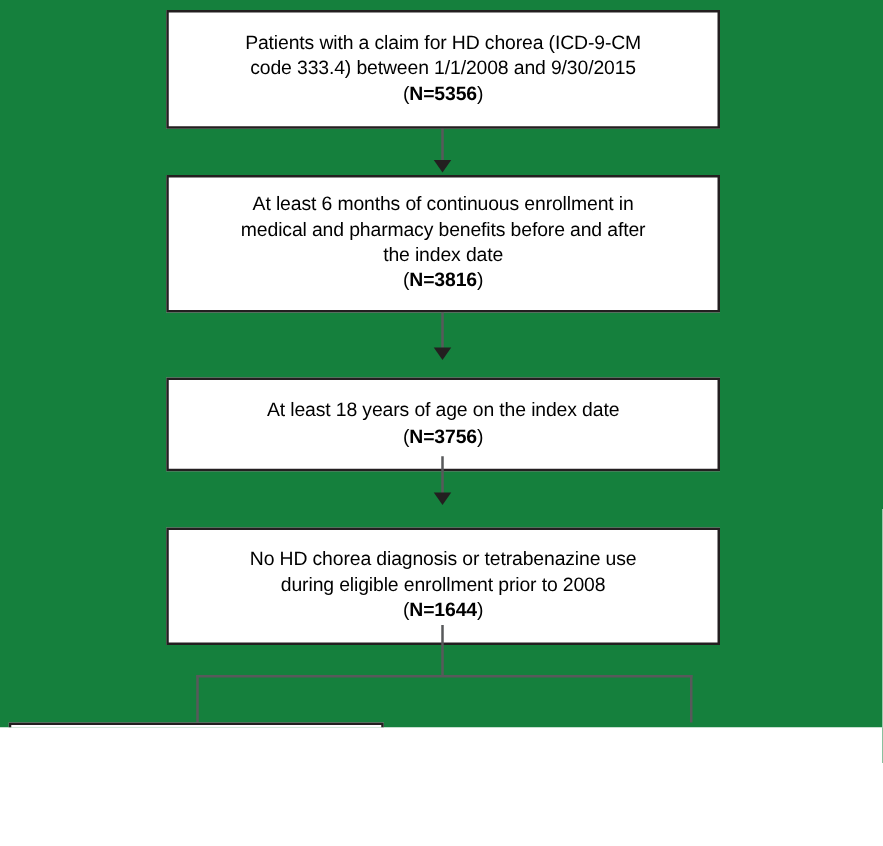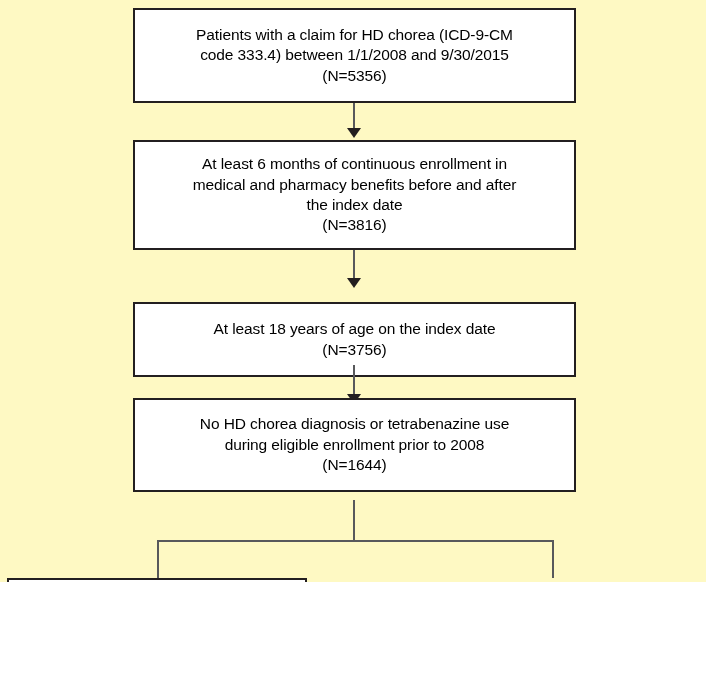--- a/index.html
+++ b/index.html
@@ -4,21 +4,21 @@
 <style>
   html, body {
     margin: 0;
     padding: 0;
     background: #ffffff;
   }
   #chart-root {
     position: relative;
     width: 706px;
     height: 582px;
-    background: #fef9c3;
+    background: #15803d;
     font-family: "Liberation Sans", sans-serif;
     overflow: hidden;
   }
   .flow-box {
     position: absolute;
     box-sizing: border-box;
     border: 2px solid #231f20;
     background: #ffffff;
     display: flex;
     flex-direction: column;
@@ -33,21 +33,21 @@
   }
   .box-text {
     display: block;
     white-space: pre-line;
   }
   .count-line {
     display: block;
     font-weight: normal;
   }
   .count-line b {
-    font-weight: normal;
+    font-weight: bold;
   }
   .pct-line {
     display: block;
     font-weight: bold;
     margin-top: 16px;
   }
   
   .conn {
     position: absolute;
     background: #58595b;
@@ -88,21 +88,21 @@
   <div class="arrowhead" style="left:347px; top:278px;"></div>
 
   <div class="flow-box" style="left:133px; top:302px; width:443px; height:75px;">
     <span class="box-text">At least 18 years of age on the index date</span>
     <span class="count-line"><span>(</span><b>N=3756</b><span>)</span></span>
   </div>
 
   <div class="conn conn-v" style="left:353px; top:365px; height:32px;"></div>
   <div class="arrowhead" style="left:347px; top:394px;"></div>
 
-  <div class="flow-box" style="left:133px; top:398px; width:443px; height:94px;">
+  <div class="flow-box" style="left:133px; top:422px; width:443px; height:94px;">
     <span class="box-text">No HD chorea diagnosis or tetrabenazine use
 during eligible enrollment prior to 2008</span>
     <span class="count-line"><span>(</span><b>N=1644</b><span>)</span></span>
   </div>
 
   <div class="conn conn-v" style="left:353px; top:500px; height:41px;"></div>
   <div class="conn conn-h" style="left:157px; top:540px; width:397px;"></div>
   <div class="conn conn-v" style="left:157px; top:540px; height:38px;"></div>
   <div class="conn conn-v" style="left:552px; top:540px; height:38px;"></div>
 

